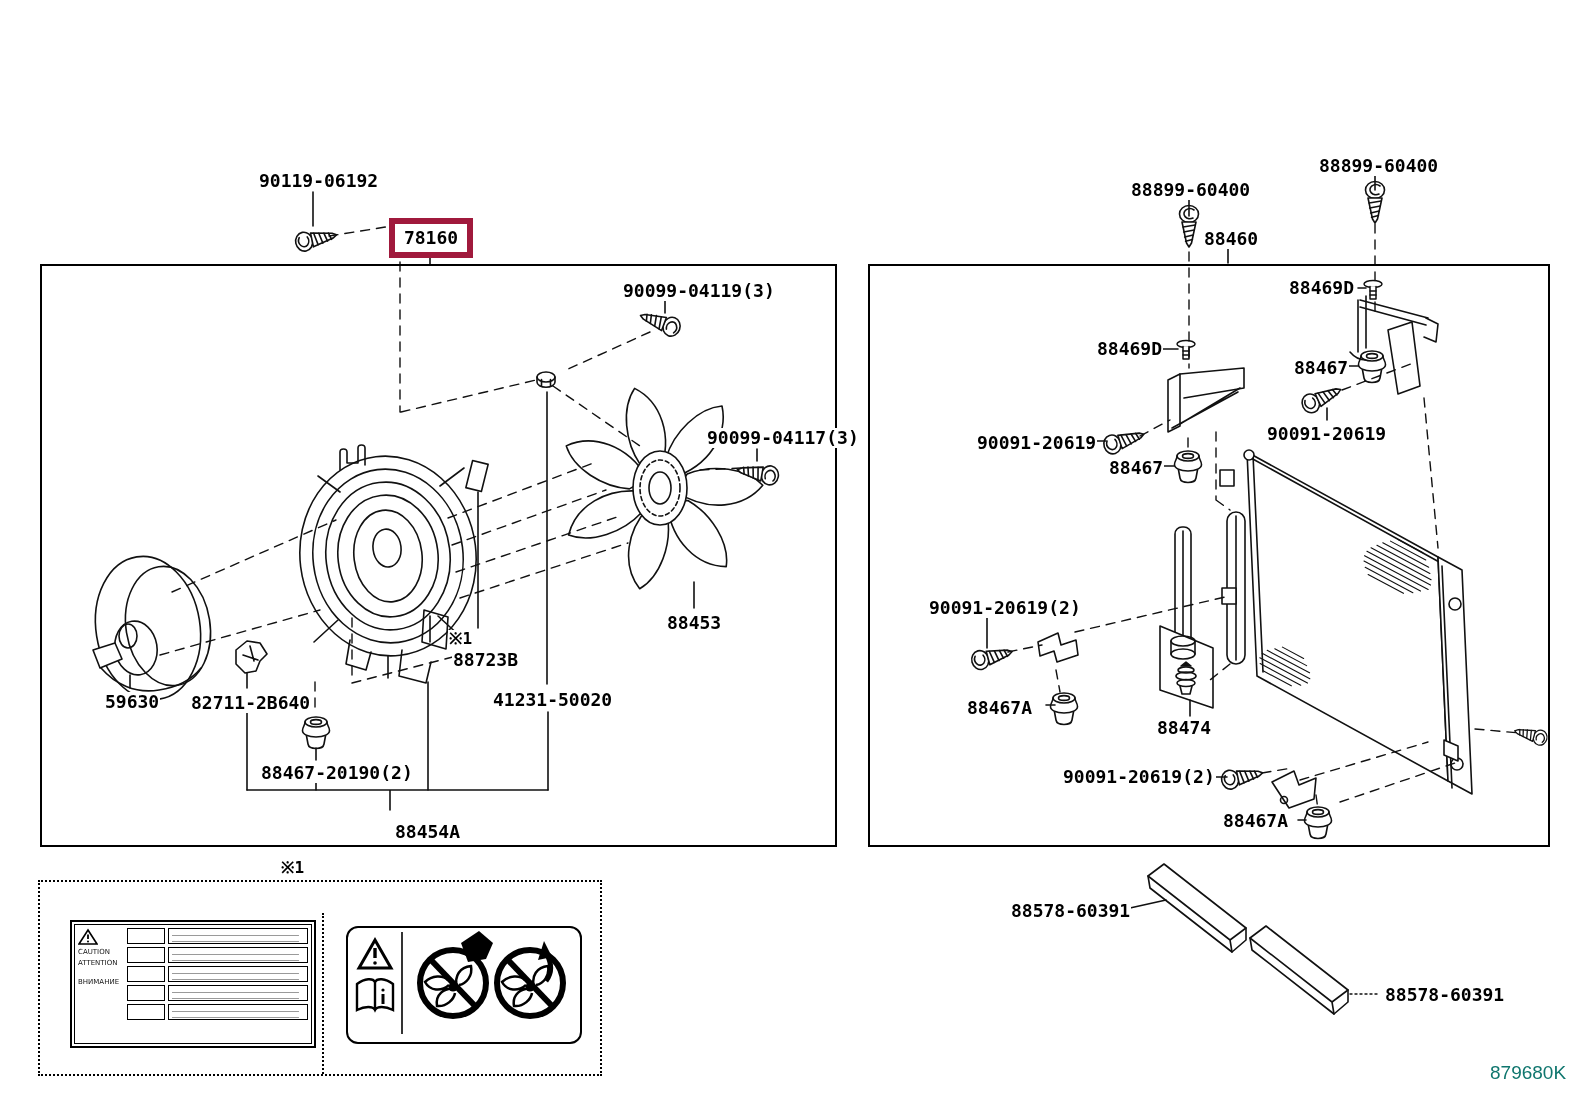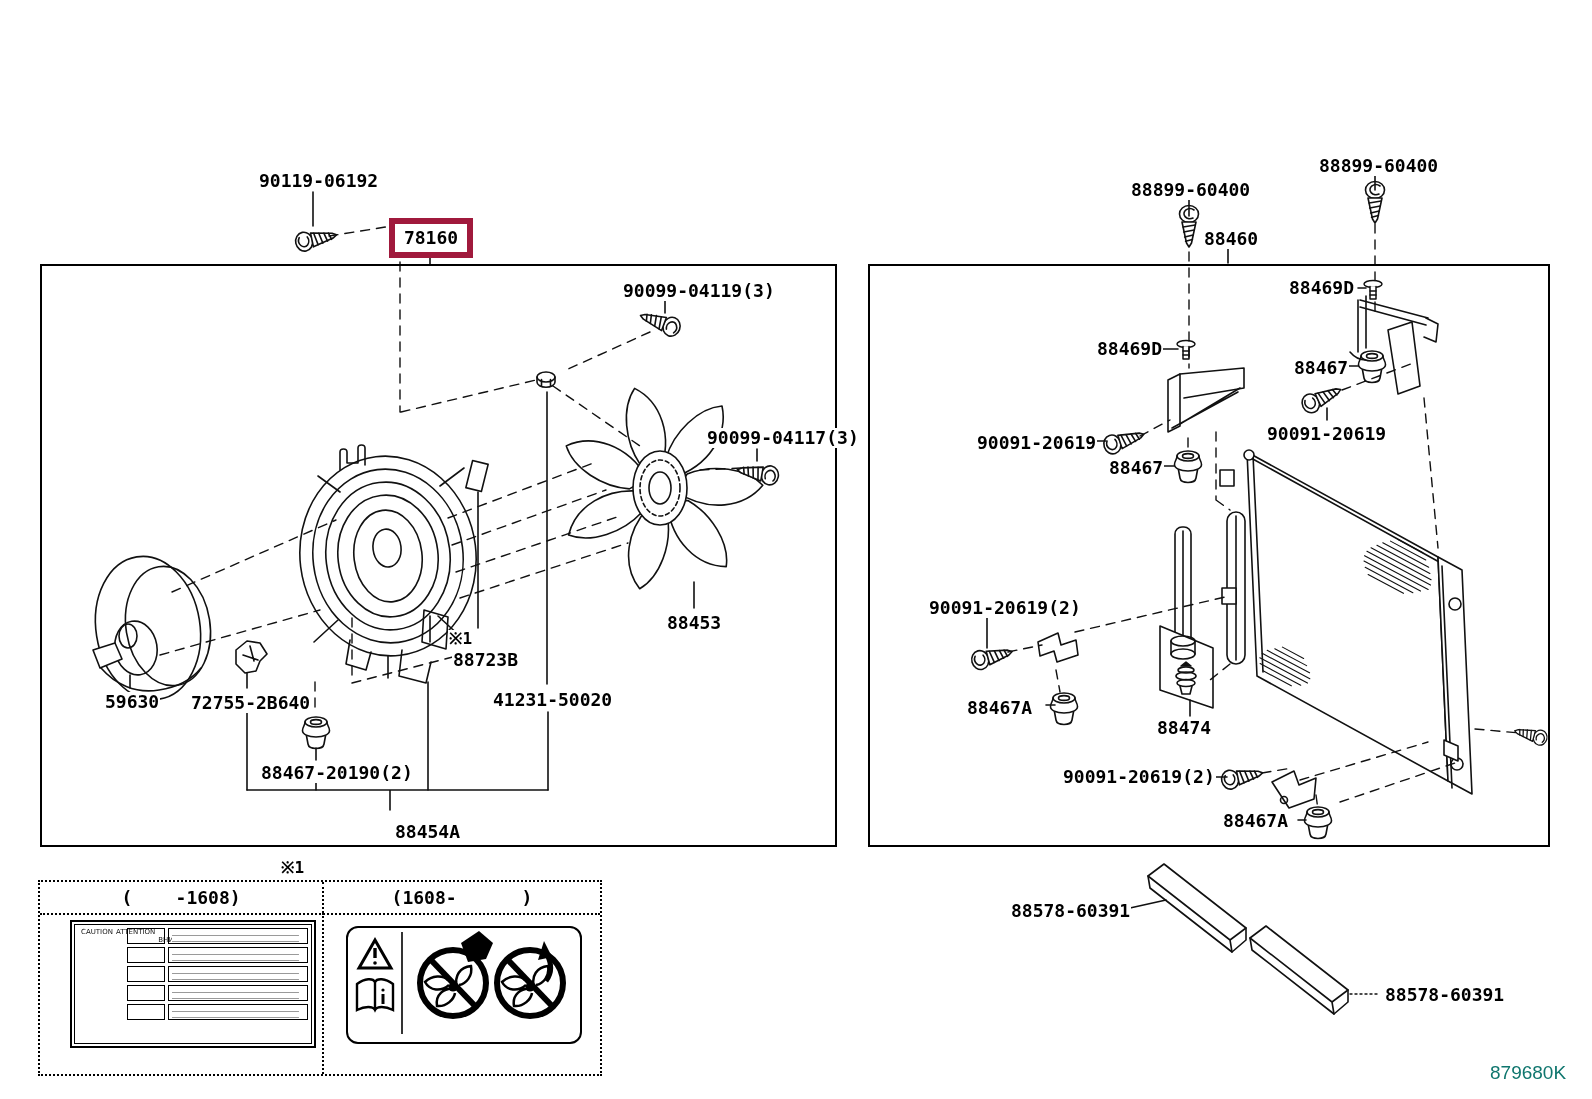--- a/index.html
+++ b/index.html
@@ -19,21 +19,21 @@
   .vhead{position:absolute;left:0;top:0;width:100%;height:31px;border-bottom:2px dotted #000;display:flex;}
   .vhead .cell{display:flex;align-items:center;justify-content:center;
       font:bold 18px "DejaVu Sans Mono",monospace;white-space:pre;}
   .vcell-l{width:282px;border-right:2px dotted #000;}
   .vcell-r{flex:1;}
   .vbody-divider{position:absolute;left:282px;top:31px;bottom:0;width:0;border-right:2px dotted #000;}
   
   .labelA{position:absolute;left:30px;top:38px;width:242px;height:124px;border:2px solid #000;background:#fff;}
   .labelA .inner{position:absolute;left:2px;top:2px;right:2px;bottom:2px;border:1px solid #000;
       display:flex;padding:3px;box-sizing:border-box;gap:3px;}
-  .labelA .wcol{width:46px;display:flex;flex-direction:row;align-items:flex-start;gap:3px;}
+  .labelA .wcol{width:46px;display:flex;flex-direction:column;align-items:flex-start;gap:3px;}
   .labelA .word{font:7px "DejaVu Sans",sans-serif;color:#111;letter-spacing:0;}
   .labelA .rows{flex:1;display:flex;flex-direction:column;gap:3px;}
   .labelA .row{display:flex;gap:3px;height:16px;}
   .labelA .bx1{width:36px;border:1px solid #000;}
   .labelA .bx2{flex:1;border:1px solid #000;
       background:repeating-linear-gradient(to bottom,#fff 0 3px,#9a9a9a 3px 4px,#fff 4px 6px);
       background-size:92% 100%;background-repeat:no-repeat;background-position:3px 3px;}
   
   .labelB{position:absolute;left:306px;top:44px;width:232px;height:114px;border:2px solid #000;
       border-radius:12px;background:#fff;}
@@ -241,21 +241,21 @@
   </div>
 
   <div class="pn" style="left:258px;top:171px;">90119-06192</div>
   <div class="pn" style="left:622px;top:281px;">90099-04119(3)</div>
   <div class="pn" style="left:706px;top:428px;">90099-04117(3)</div>
   <div class="pn" style="left:666px;top:613px;">88453</div>
   <div class="pn fn" style="left:448px;top:630px;">※1</div>
   <div class="pn" style="left:452px;top:650px;">88723B</div>
   <div class="pn" style="left:492px;top:690px;">41231-50020</div>
   <div class="pn" style="left:104px;top:692px;">59630</div>
-  <div class="pn" style="left:190px;top:693px;">72755-2B640</div>
+  <div class="pn" style="left:190px;top:693px;">82711-2B640</div>
   <div class="pn" style="left:260px;top:763px;">88467-20190(2)</div>
   <div class="pn" style="left:357px;top:822px;margin-left:37px;">88454A</div>
   <div class="pn fn" style="left:280px;top:859px;">※1</div>
 
   <div class="pn" style="left:1130px;top:180px;">88899-60400</div>
   <div class="pn" style="left:1318px;top:156px;">88899-60400</div>
   <div class="pn" style="left:1203px;top:229px;">88460</div>
   <div class="pn" style="left:1288px;top:278px;">88469D</div>
   <div class="pn" style="left:1293px;top:358px;">88467</div>
   <div class="pn" style="left:1266px;top:424px;">90091-20619</div>
@@ -266,24 +266,20 @@
   <div class="pn" style="left:966px;top:698px;">88467A</div>
   <div class="pn" style="left:1156px;top:718px;">88474</div>
   <div class="pn" style="left:1062px;top:767px;">90091-20619(2)</div>
   <div class="pn" style="left:1222px;top:811px;">88467A</div>
   <div class="pn" style="left:1010px;top:901px;">88578-60391</div>
   <div class="pn" style="left:1384px;top:985px;">88578-60391</div>
 
   <div class="code" style="left:1490px;top:1062px;">879680K</div>
 
   <div class="vtable">
-    <div class="vhead">
-      <div class="cell vcell-l">(    -1608)</div>
-      <div class="cell vcell-r">(1608-      )</div>
-    </div>
     <div class="vbody-divider"></div>
 
     <div class="labelA">
       <div class="inner">
         <div class="wcol">
           <svg width="20" height="17">
             <path d="M10,2 L19,16 H1 Z" fill="none" stroke="#000" stroke-width="1.6"></path>
             <path d="M10,6.5 V11" stroke="#000" stroke-width="1.8"></path>
             <circle cx="10" cy="13.5" r="1" fill="#000"></circle>
           </svg>

